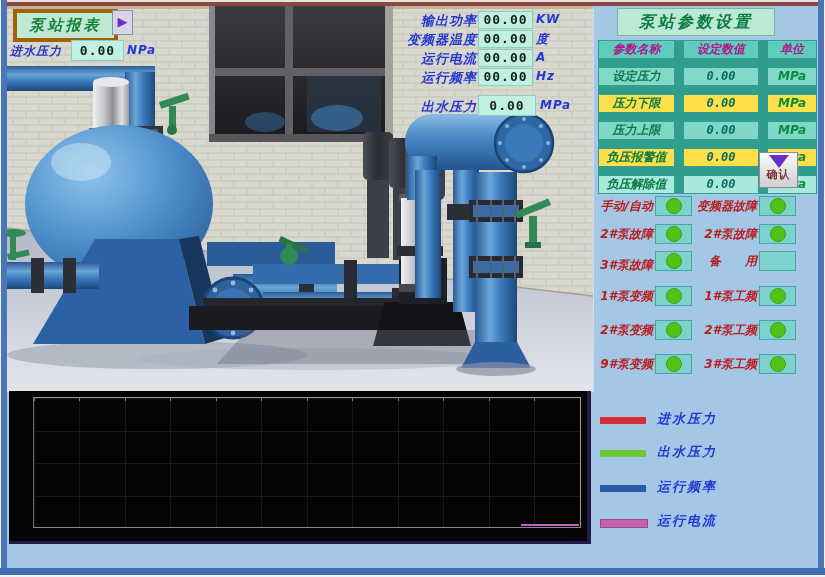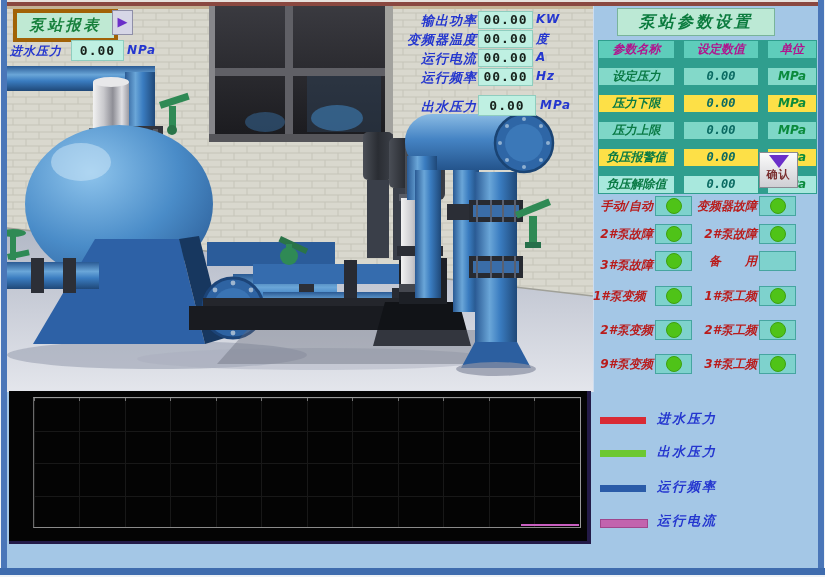--- a/index.html
+++ b/index.html
@@ -377,21 +377,21 @@
       <div class="lamp"></div>
     </div>
 
   <div class="st-lbl ra" style="left:593px;top:257px;width:60px;">3#泵故障</div>
   <div class="lampbox" style="left:655px;top:251px;">
       <div class="lamp"></div>
     </div>
   <div class="st-lbl ra" style="left:690px;top:253px;width:67px;">备　　用</div>
   <div class="lampbox" style="left:759px;top:251px;"></div>
 
-  <div class="st-lbl ra" style="left:593px;top:288px;width:44px;">1#泵变频</div>
+  <div class="st-lbl ra" style="left:593px;top:288px;width:60px;">1#泵变频</div>
   <div class="lampbox" style="left:655px;top:286px;">
       <div class="lamp"></div>
     </div>
   <div class="st-lbl ra" style="left:690px;top:288px;width:67px;">1#泵工频</div>
   <div class="lampbox" style="left:759px;top:286px;">
       <div class="lamp"></div>
     </div>
 
   <div class="st-lbl ra" style="left:593px;top:322px;width:60px;">2#泵变频</div>
   <div class="lampbox" style="left:655px;top:320px;">

